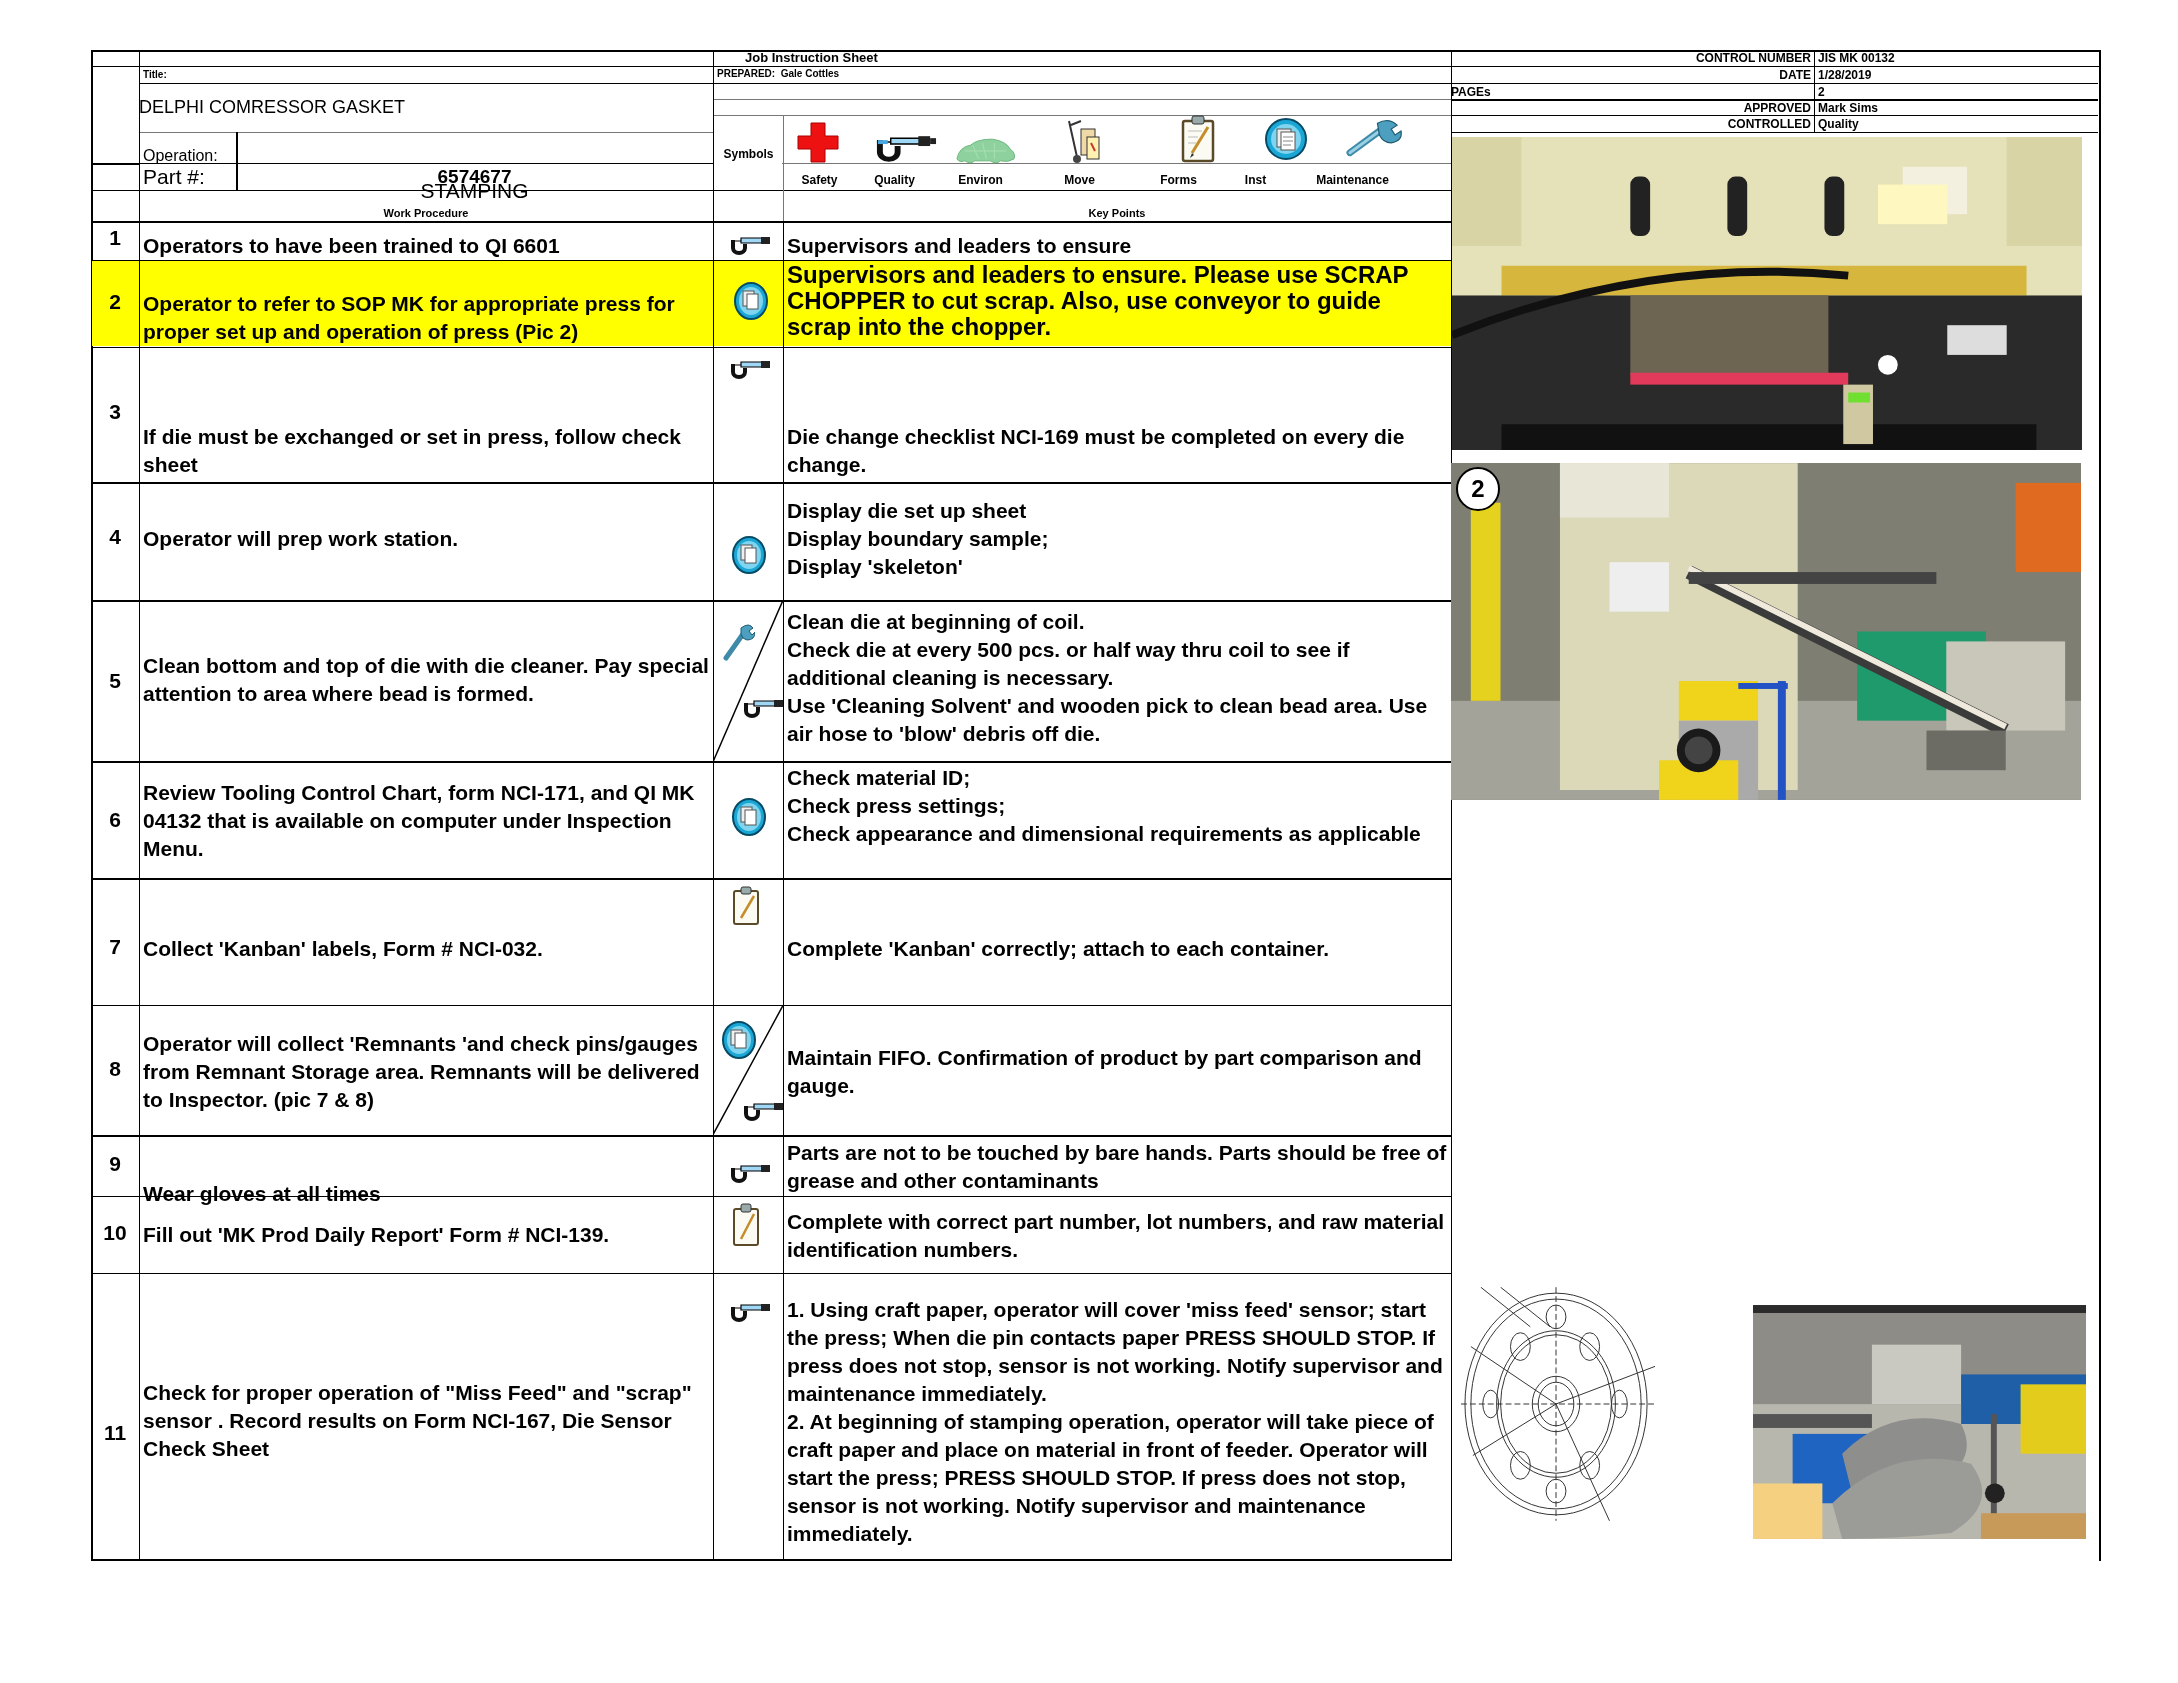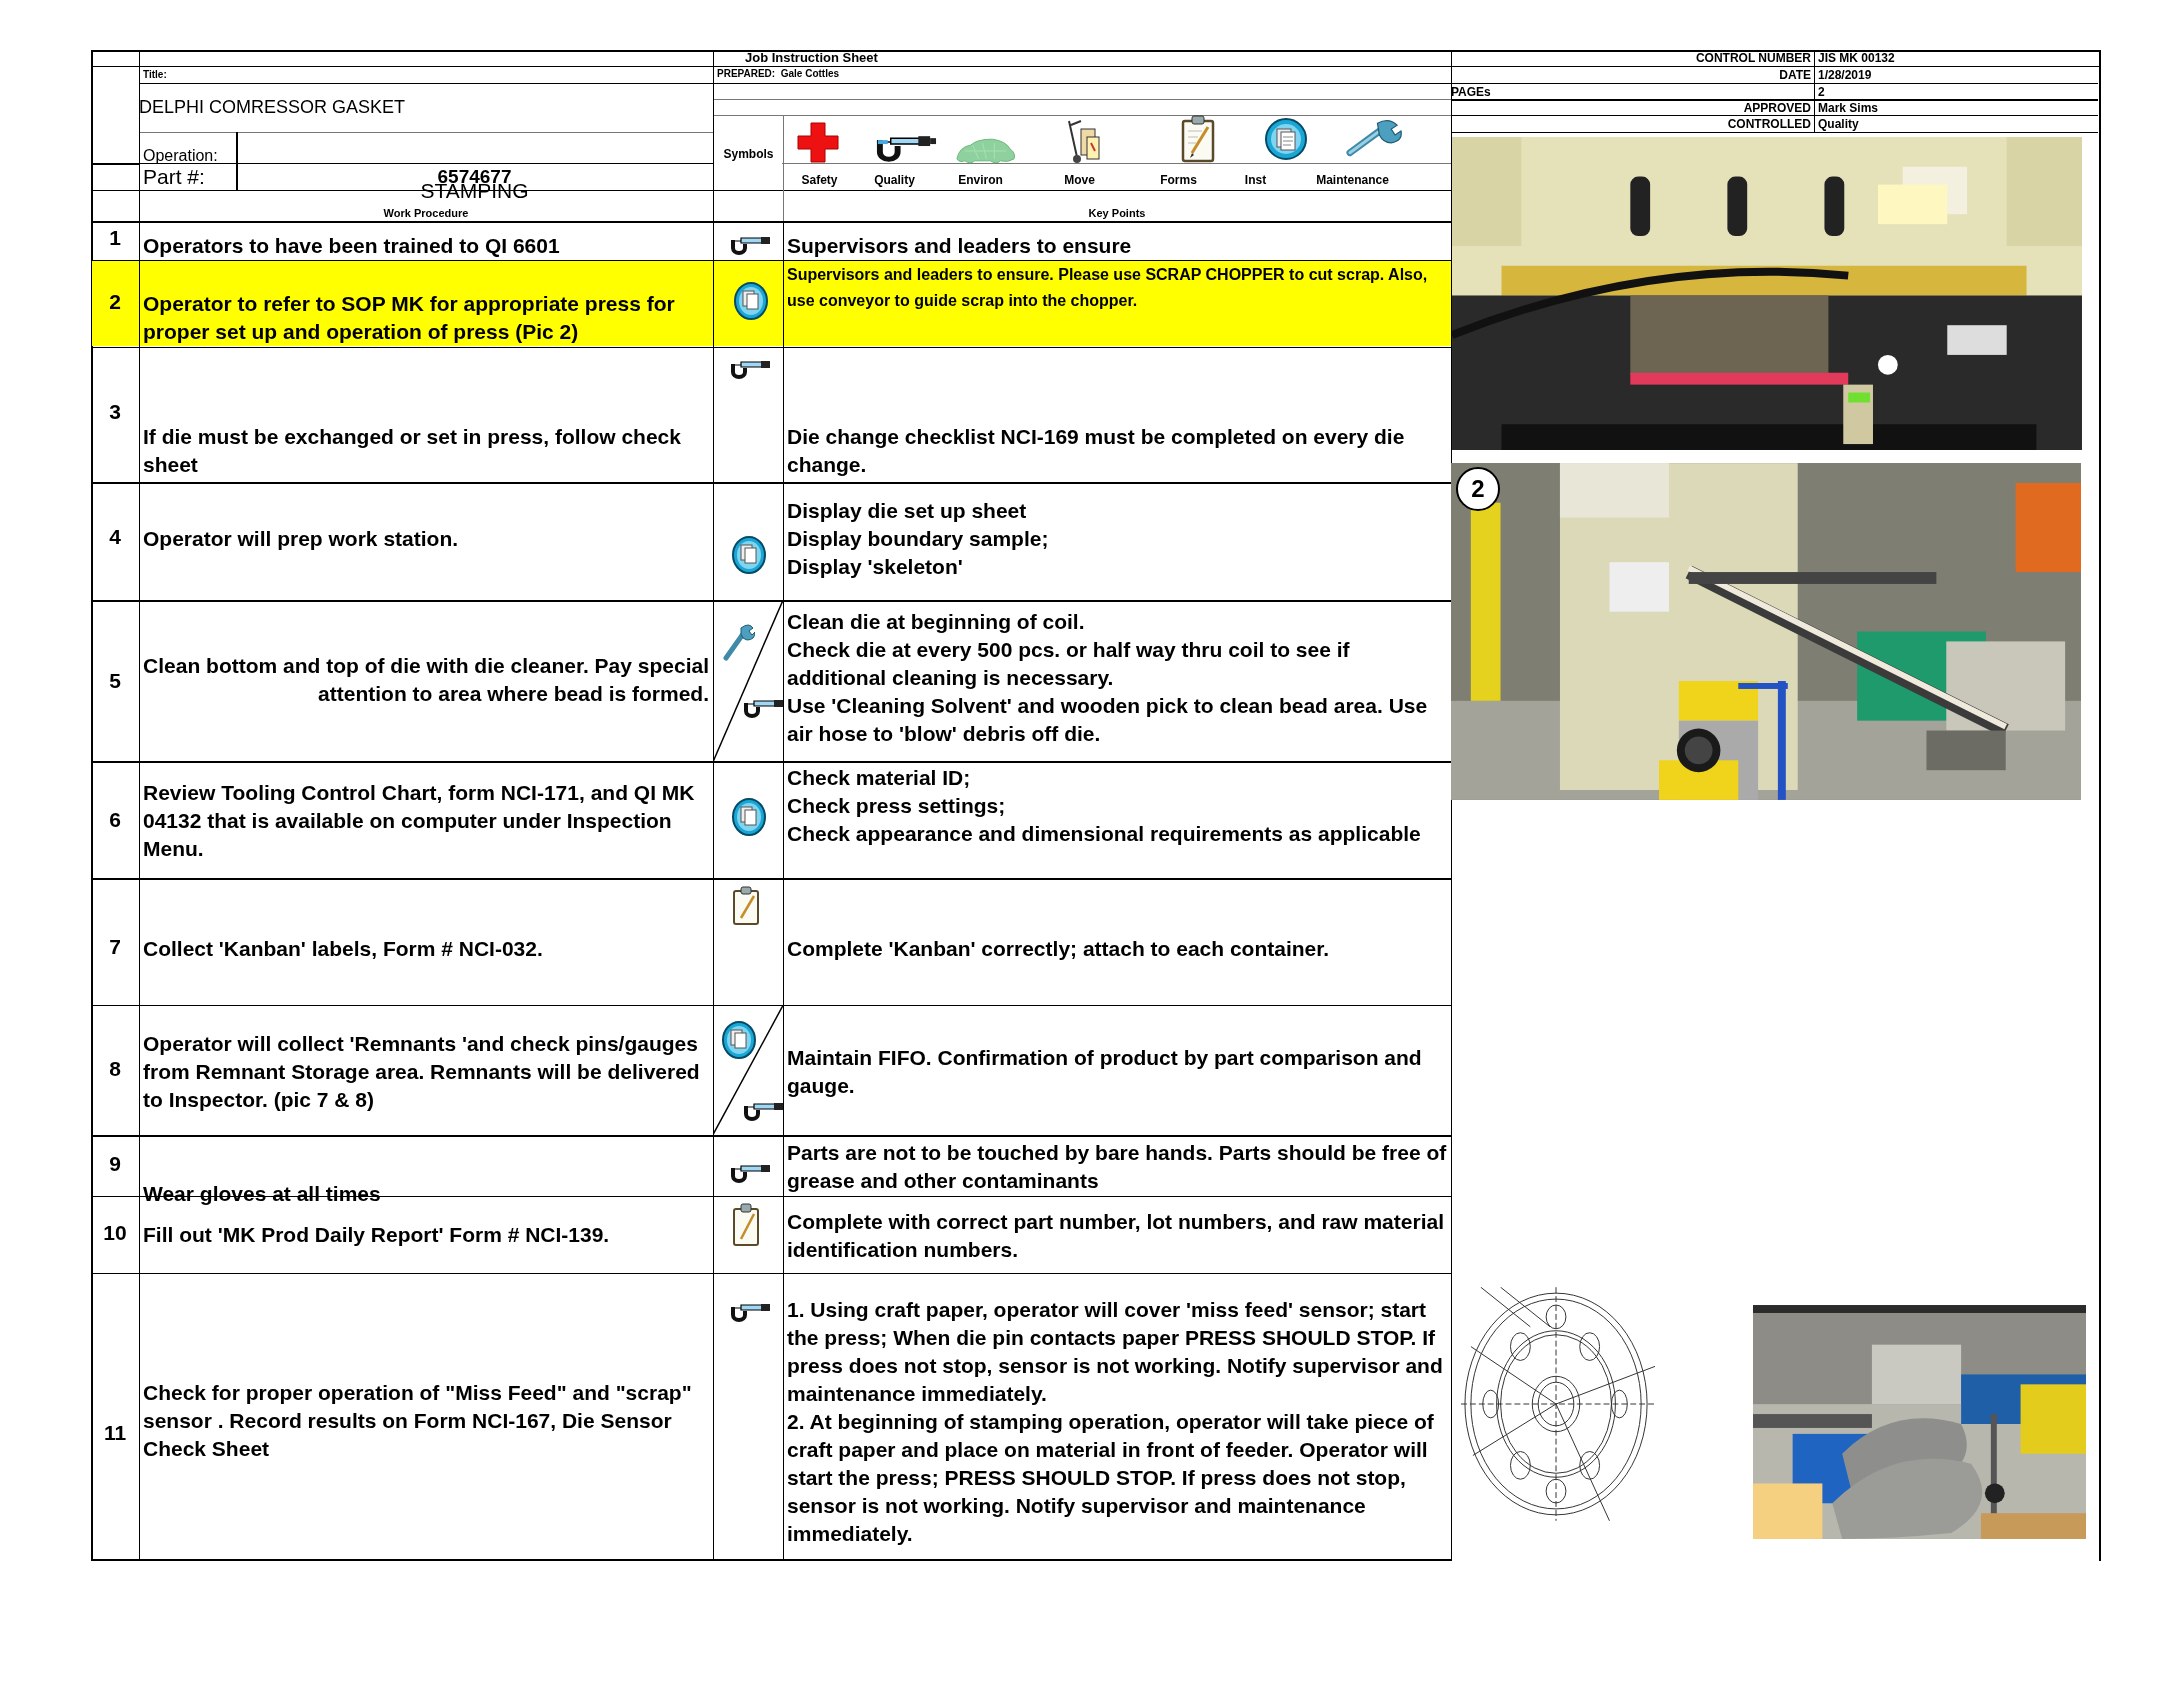--- a/index.html
+++ b/index.html
@@ -177,21 +177,21 @@
 
 <div>
   <div class="num" style="left:92px;top:290px;">2</div>
   <div class="cell-text" style="left:143px;top:290px;width:566px;">Operator to refer to SOP MK for appropriate press for proper set up and operation of press (Pic 2)</div>
   <svg class="icon" style="left:733px;top:282px;" width="36" height="38" viewBox="0 0 36 38">
       <ellipse cx="18" cy="19" rx="16" ry="18" fill="#1aa7d6" stroke="#064b66" stroke-width="2"></ellipse>
       <ellipse cx="18" cy="19" rx="12" ry="14" fill="#7fd4ef"></ellipse>
       <rect x="10" y="9" width="11" height="15" fill="#eee" stroke="#555"></rect>
       <rect x="14" y="12" width="11" height="15" fill="#fff" stroke="#555"></rect>
     </svg>
-  <div class="cell-text" style="left:787px;top:262px;width:661px;font-size:16px;line-height:26px;">Supervisors and leaders to ensure.  Please use SCRAP CHOPPER to cut scrap.  Also, use conveyor to guide scrap into the chopper.</div>
+  <div class="cell-text" style="left:787px;top:262px;width:661px;font-size:24px;line-height:26px;">Supervisors and leaders to ensure.  Please use SCRAP CHOPPER to cut scrap.  Also, use conveyor to guide scrap into the chopper.</div>
 </div>
 
 <div>
   <div class="num" style="left:92px;top:400px;">3</div>
   <svg class="icon" style="left:728px;top:359px;" width="46" height="22" viewBox="0 0 46 22">
       <path d="M3 6 h10 v-3 h22 v5 h-22 v-2" fill="#9fd7f5" stroke="#000" stroke-width="1.2"></path>
       <rect x="33" y="2" width="9" height="7" fill="#222"></rect>
       <path d="M3 5 v8 a8 7 0 0 0 16 0 v-4 h-4 v4 a4 3 0 0 1 -8 0 v-8z" fill="#111"></path>
     </svg>
   <div class="cell-text" style="left:143px;top:423px;width:566px;">If die must be exchanged or set in press, follow check sheet</div>
@@ -207,21 +207,21 @@
       <rect x="10" y="10" width="11" height="15" fill="#eee" stroke="#555"></rect>
       <rect x="14" y="13" width="11" height="15" fill="#fff" stroke="#555"></rect>
     </svg>
   <div class="cell-text" style="left:787px;top:497px;width:661px;white-space:pre-line;">Display die set up sheet
 Display boundary sample;
 Display 'skeleton'</div>
 </div>
 
 <div>
   <div class="num" style="left:92px;top:669px;">5</div>
-  <div class="cell-text" style="left:143px;top:652px;width:566px;text-align:right;">Clean bottom and top of die with die cleaner.  Pay special attention to area where bead is formed.</div>
+  <div class="cell-text" style="left:143px;top:652px;width:566px;">Clean bottom and top of die with die cleaner.  Pay special attention to area where bead is formed.</div>
   <svg class="icon" style="left:721px;top:622px;" width="34" height="40" viewBox="0 0 34 40">
       <path d="M5 36 L22 12" stroke="#3f8aa8" stroke-width="5" stroke-linecap="round"></path>
       <path d="M20 6 Q28 0 32 6 L28 9 L31 13 L34 10 Q34 18 26 18 Q21 17 20 12z" fill="#4c9fbf" stroke="#1e5a72"></path>
     </svg>
   <svg class="icon" style="left:741px;top:698px;" width="44" height="22" viewBox="0 0 44 22">
       <path d="M3 6 h10 v-3 h22 v5 h-22 v-2" fill="#9fd7f5" stroke="#000" stroke-width="1.2"></path>
       <rect x="33" y="2" width="9" height="7" fill="#222"></rect>
       <path d="M3 5 v8 a8 7 0 0 0 16 0 v-4 h-4 v4 a4 3 0 0 1 -8 0 v-8z" fill="#111"></path>
     </svg>
   <div class="cell-text" style="left:787px;top:608px;width:661px;white-space:pre-line;">Clean die at beginning of coil.

